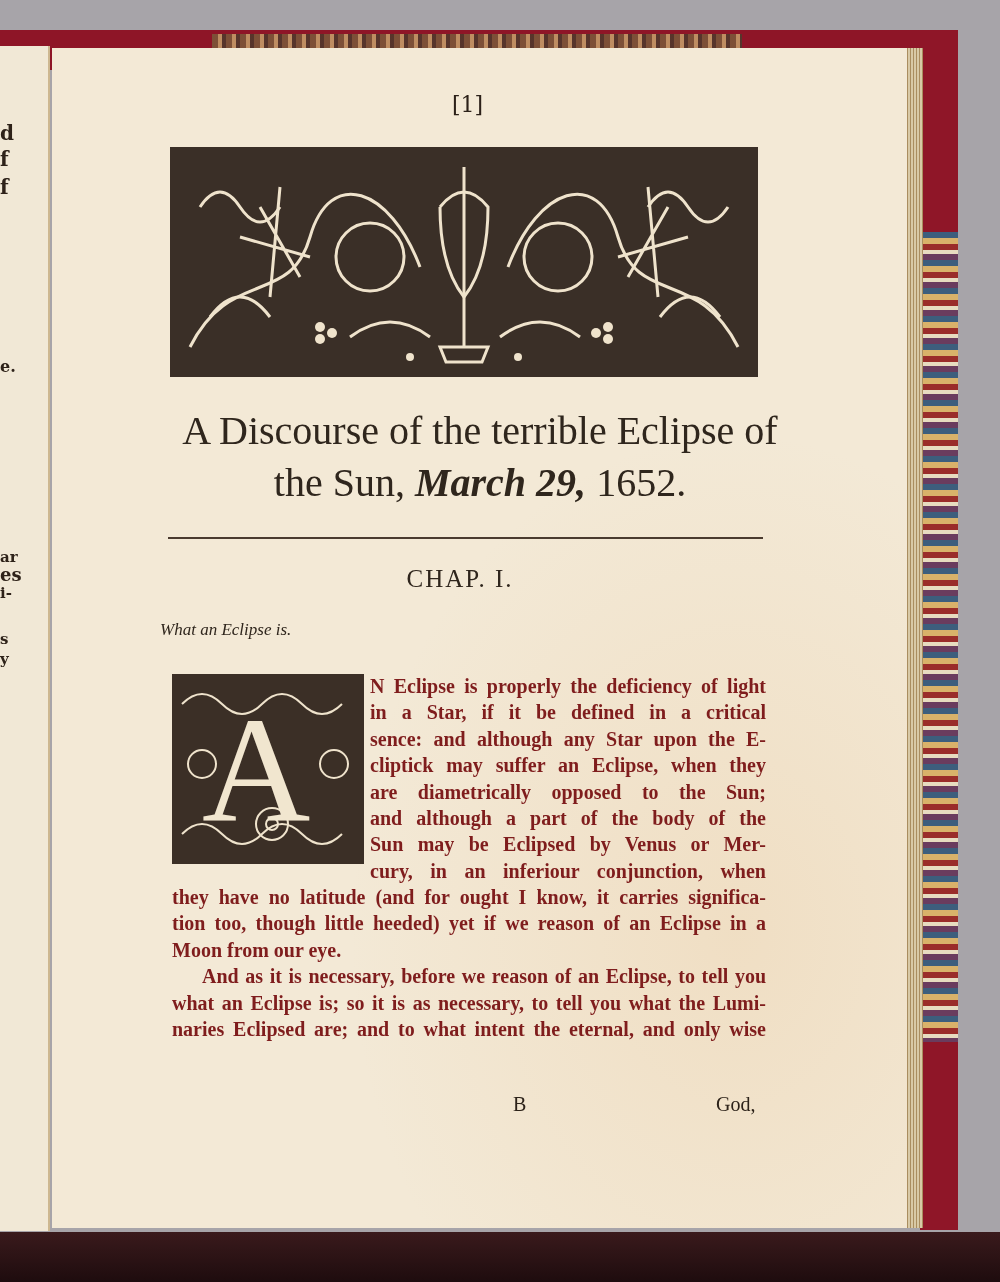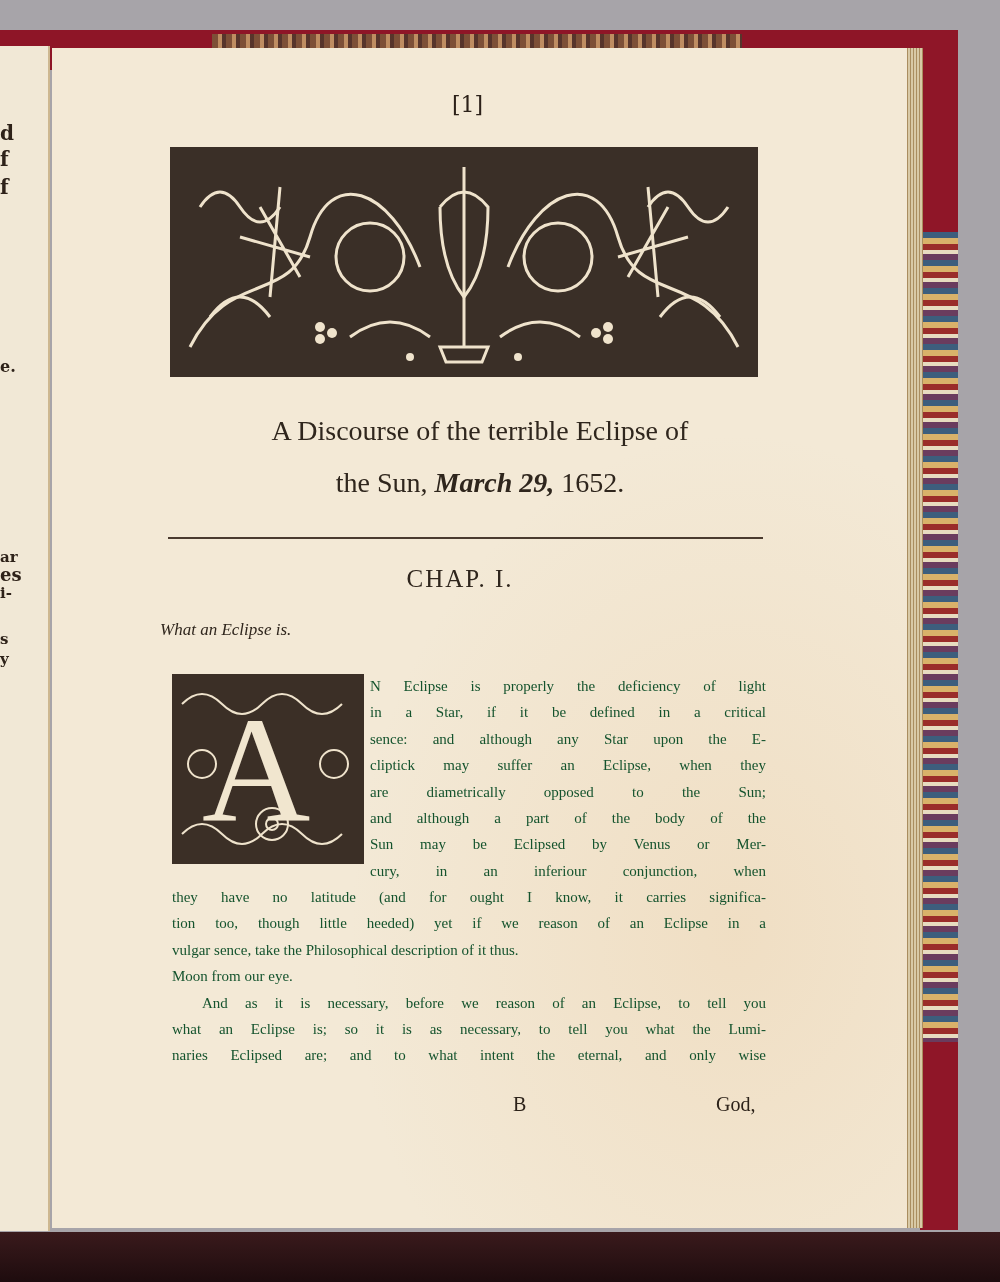--- a/index.html
+++ b/index.html
@@ -48,21 +48,21 @@
     background-image:radial-gradient(ellipse at 80% 75%, rgba(230,190,140,.25), transparent 40%);
   }
   .pageno { left:452px; top:92px; font-size:22px; position:absolute; color:#2c2119;}
   .ornament {
     position:absolute; left:170px; top:147px; width:588px; height:230px;
     background:#3a2f27;
     overflow:hidden;
   }
   .title {
     position:absolute; left:165px; top:405px; width:630px;
-    font-size:28px; line-height:52px; text-align:center; color:#2f261d;
+    font-size:40px; line-height:52px; text-align:center; color:#2f261d;
     font-family:"Liberation Serif", serif;
   }
   .title i { font-style:italic;font-weight:bold; }
   .rule {
     position:absolute; left:168px; top:537px; width:595px; height:2px; background:#4a3b2f;
   }
   .chap {
     position:absolute; left:160px; top:565px; width:600px; text-align:center;
     font-size:25px; letter-spacing:2px; color:#2f261d; font-family:"Liberation Serif", serif;
   }
@@ -72,22 +72,22 @@
   }
   .dropcap {
     position:absolute; left:172px; top:674px; width:192px; height:190px;
     background:#3b2f26;
   }
   .dropcap .letter {
     position:absolute; left:30px; top:10px; font-size:150px; line-height:170px; color:#f1e6cf;
     font-family:"Liberation Serif", serif;
   }
   .body-lines {
-    position:absolute; font-family:"Liberation Serif", serif; color:#14532d;
-    font-size:15px; line-height:26.4px;
+    position:absolute; font-family:"Liberation Serif", serif; color:#7f1d1d;
+    font-size:20px; line-height:26.4px;font-weight:bold;
   }
   .body-lines .ln { white-space:nowrap; text-align:justify; text-align-last:justify; }
   .indent { padding-left:30px; }
   .catch {
     position:absolute; top:1093px; font-family:"Liberation Serif", serif;
     font-size:20px; color:#2c2219;
   }
 </style>
 </head>
 <body>
@@ -176,21 +176,20 @@
   <div class="ln">cliptick may suffer an Eclipse, when they</div>
   <div class="ln">are diametrically opposed to the Sun;</div>
   <div class="ln">and although a part of the body of the</div>
   <div class="ln">Sun may be Eclipsed by Venus or Mer-</div>
   <div class="ln">cury, in an inferiour conjunction, when</div>
 </div>
 
 <div class="body-lines" style="left:172px;top:884px;width:594px">
   <div class="ln">they have no latitude (and for ought I know, it carries significa-</div>
   <div class="ln">tion too, though little heeded) yet if we reason of an Eclipse in a</div>
-  <div class="ln" style="text-align-last:left">vulgar sence, take the Philosophical description of it thus.</div>
   <div class="ln" style="text-align-last:left">Moon from our eye.</div>
   <div class="ln indent">And as it is necessary, before we reason of an Eclipse, to tell you</div>
   <div class="ln">what an Eclipse is; so it is as necessary, to tell you what the Lumi-</div>
   <div class="ln">naries Eclipsed are; and to what intent the eternal, and only wise</div>
 </div>
 
 <div class="catch" style="left:513px">B</div>
 <div class="catch" style="left:716px">God,</div>
 
 </body></html>

